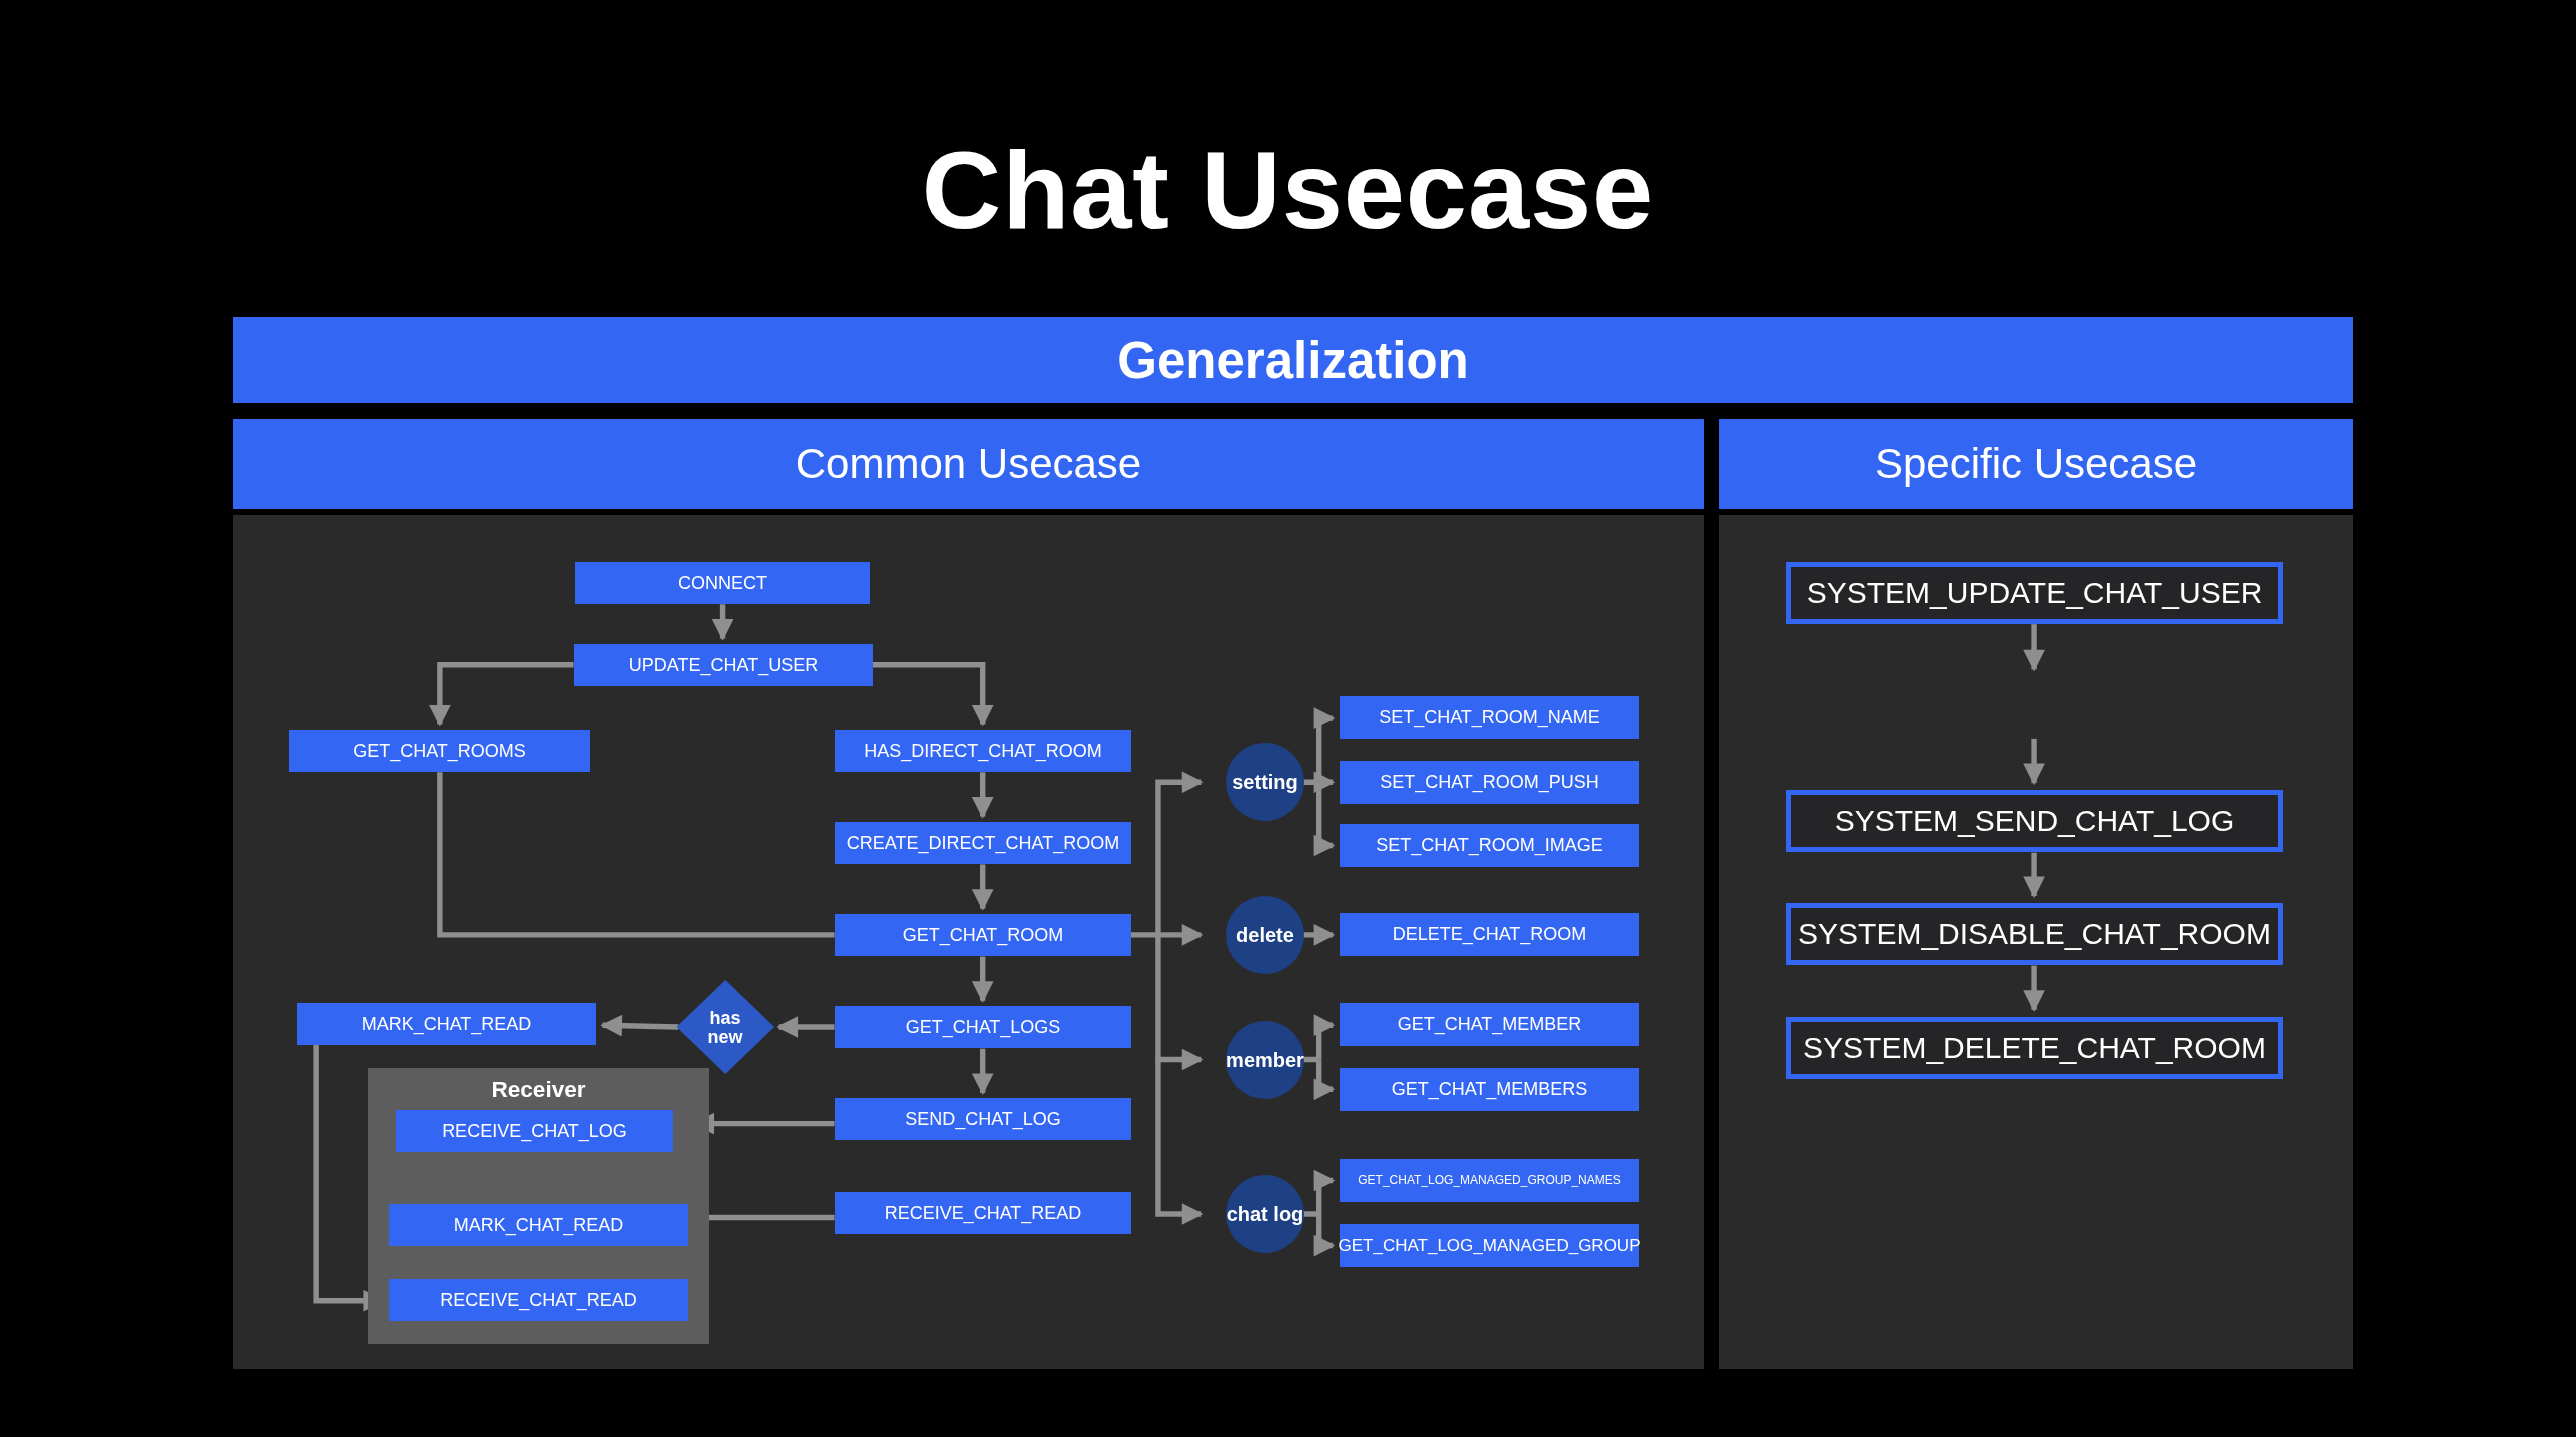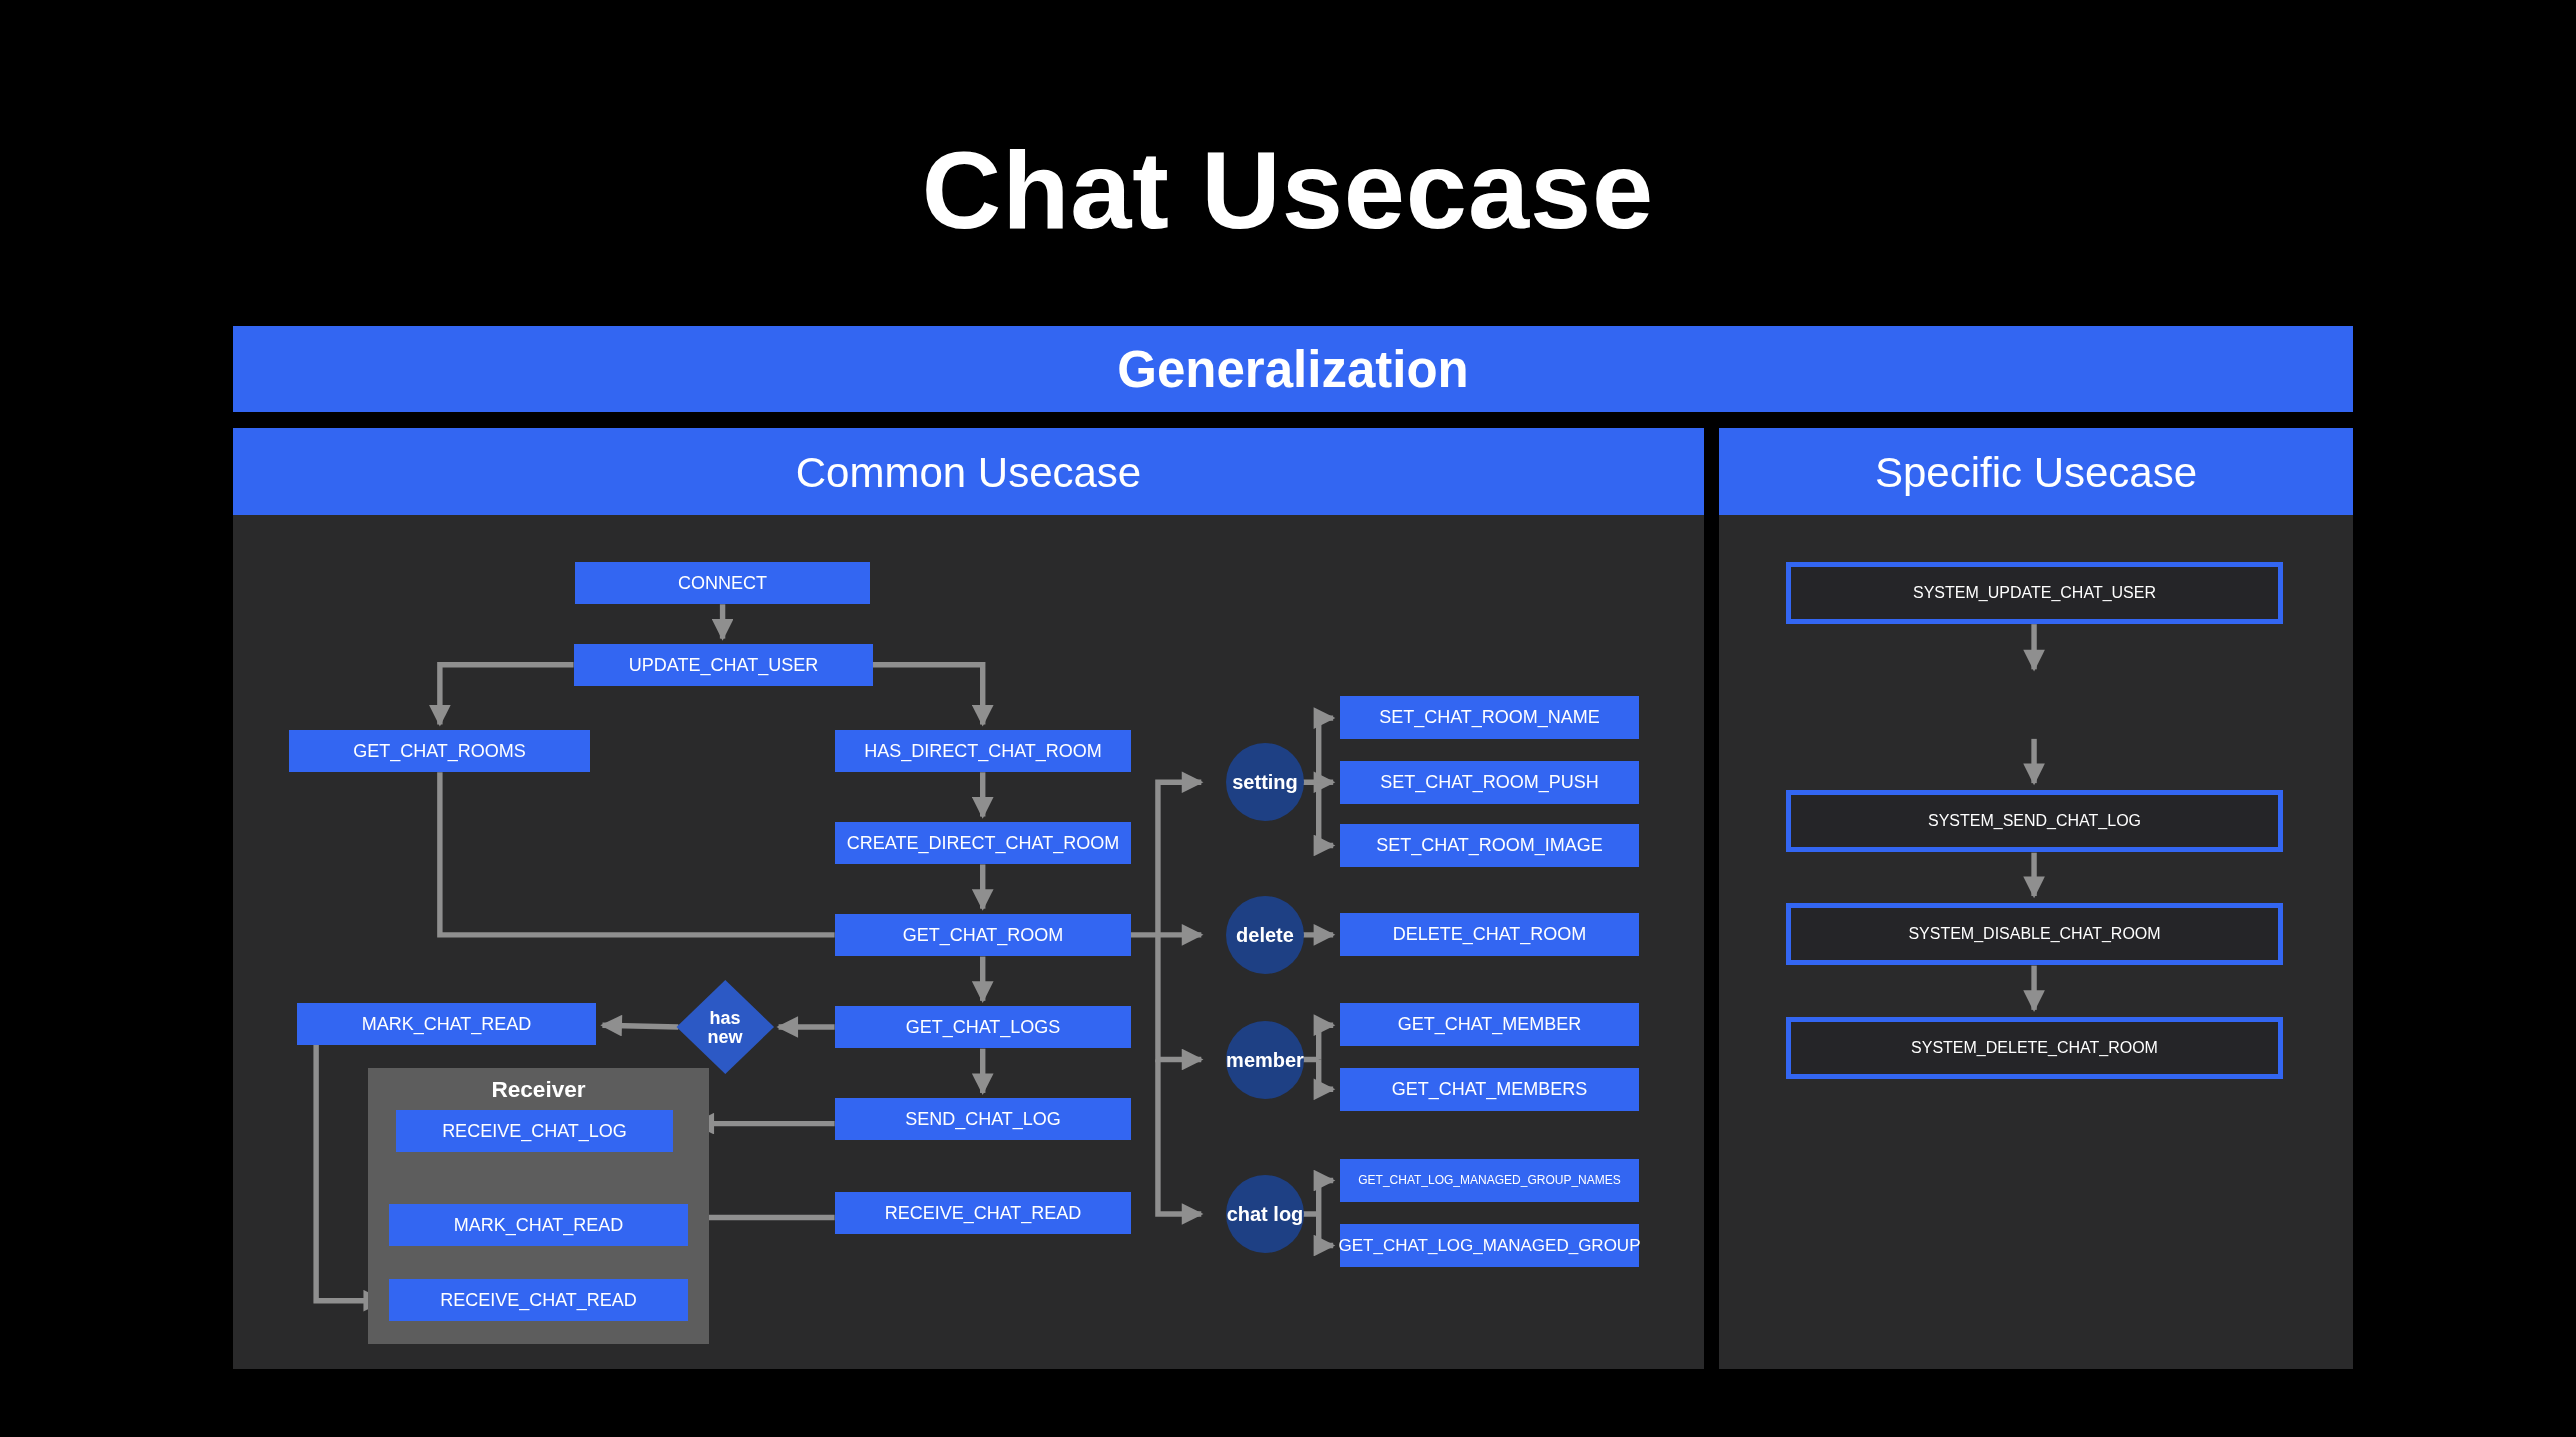--- a/index.html
+++ b/index.html
@@ -6,21 +6,21 @@
   #canvas{
     position:relative;width:2576px;height:1438px;background:#000;
     font-family:"Liberation Sans",sans-serif;overflow:hidden;
   }
   #page-title{
     position:absolute;left:0;top:126px;width:2576px;text-align:center;
     color:#fff;font-size:110px;font-weight:bold;letter-spacing:0.9px;margin:0;
   }
   .banner{
     position:absolute;background:#3366f2;color:#fff;
-    display:flex;align-items:center;justify-content:center;margin-top:9px;
+    display:flex;align-items:center;justify-content:center;
   }
   #banner-generalization{left:233px;top:317px;width:2120px;height:86px;font-size:51px;font-weight:bold;}
   #header-common{left:233px;top:419px;width:1471px;height:90px;font-size:42px;}
   #header-specific{left:1719px;top:419px;width:634px;height:90px;font-size:42px;}
   .panel{position:absolute;background:#2a2a2b;}
   #panel-common{left:233px;top:515px;width:1471px;height:854px;}
   #panel-specific{left:1719px;top:515px;width:634px;height:854px;}
   #edges{position:absolute;left:0;top:0;z-index:1;}
   .node{
     position:absolute;background:#3366f2;color:#fff;z-index:2;
@@ -44,21 +44,21 @@
     position:absolute;left:368px;top:1068px;width:341px;height:276px;
     background:#5d5d5d;z-index:2;
   }
   #receiver-title{
     position:absolute;left:368px;top:1077px;width:341px;z-index:3;
     color:#fff;font-weight:bold;font-size:22.6px;text-align:center;
   }
   .sys-box{
     position:absolute;left:1786px;width:497px;height:62px;z-index:2;
     background:#252528;border:5.4px solid #3366f2;box-sizing:border-box;
-    color:#fff;font-size:16px;display:flex;align-items:center;justify-content:center;
+    color:#fff;font-size:30px;display:flex;align-items:center;justify-content:center;
   }
 </style>
 </head>
 <body>
 
 <div id="canvas">
 
   <h1 id="page-title">Chat Usecase</h1>
 
   <div class="banner" id="banner-generalization">Generalization</div>

